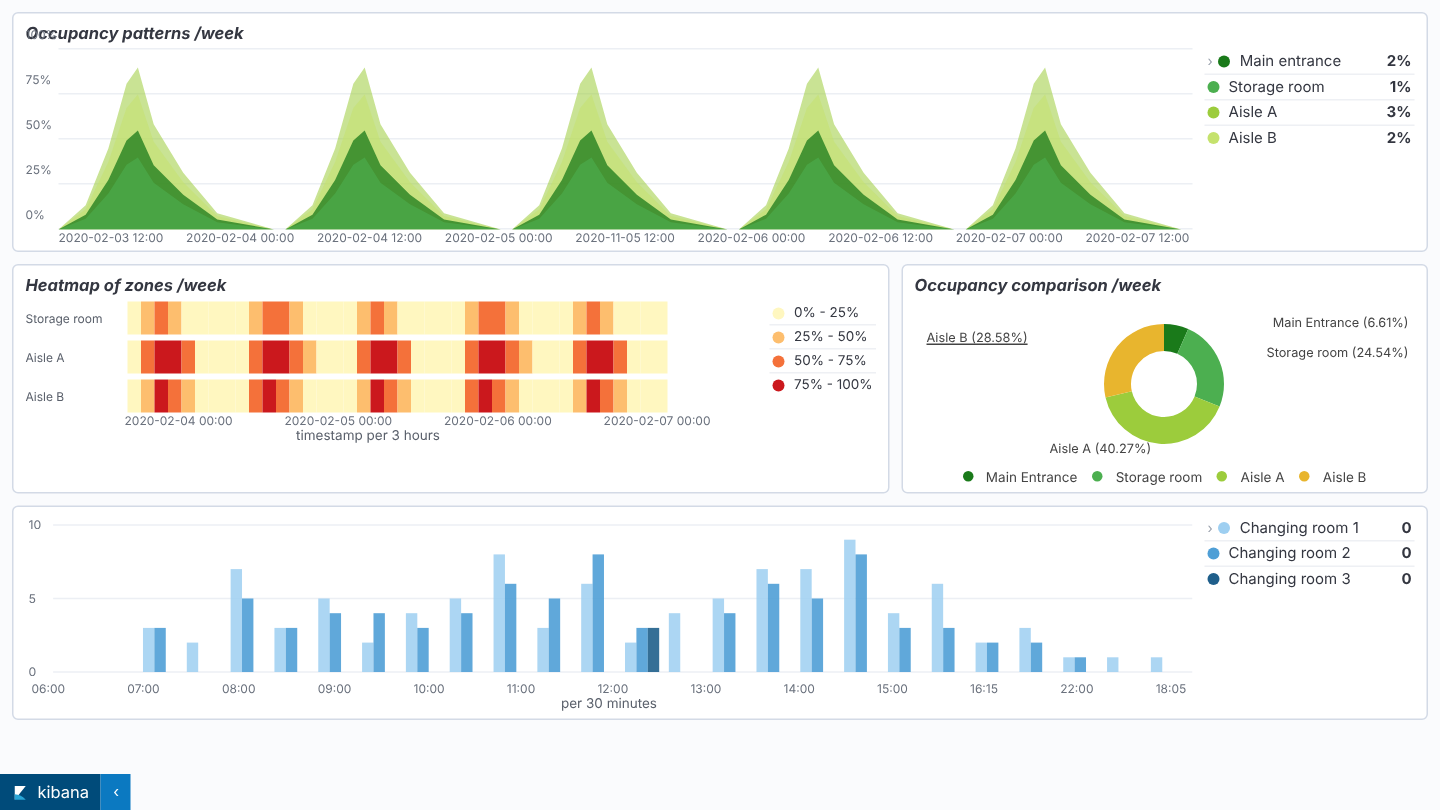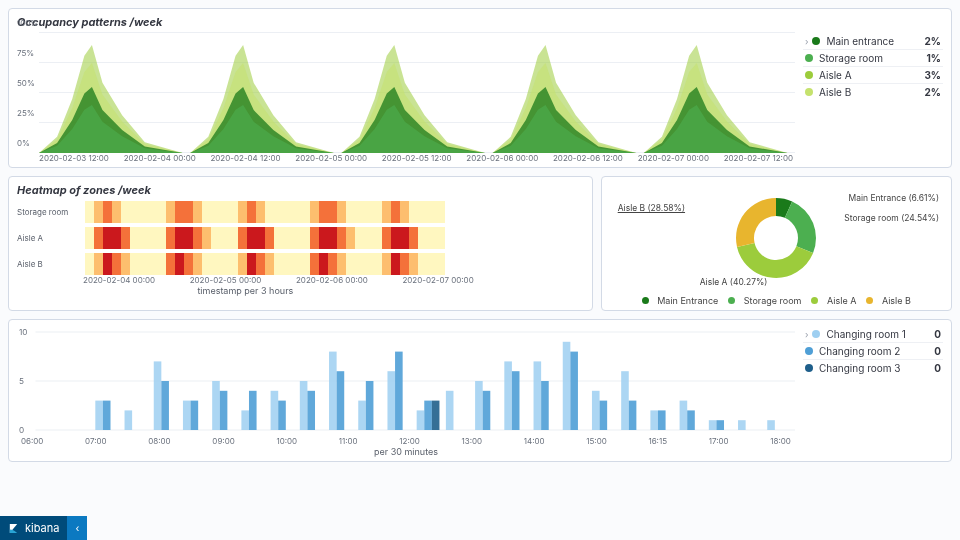--- a/index.html
+++ b/index.html
@@ -89,21 +89,21 @@
           <span>Aisle B</span>
           <span class="lval">2%</span>
         </div>
     </div>
   </div>
   <div class="tickrow" id="op-xticks" style="padding-left:22px;padding-right:150px;">
       <span>2020-02-03 12:00</span>
       <span>2020-02-04 00:00</span>
       <span>2020-02-04 12:00</span>
       <span>2020-02-05 00:00</span>
-      <span>2020-02-05 12:00</span>
+      <span>2020-11-05 12:00</span>
       <span>2020-02-06 00:00</span>
       <span>2020-02-06 12:00</span>
       <span>2020-02-07 00:00</span>
       <span>2020-02-07 12:00</span>
     </div>
 </div>
 
 <div class="row" style="margin-bottom:8px;">
   <div class="panel" style="flex:1.7">
     <div class="ptitle">Heatmap of zones /week</div>
@@ -228,31 +228,50 @@
           <div class="hm-cell" style="background: rgb(255, 247, 192);"></div>
           <div class="hm-cell" style="background: rgb(255, 247, 192);"></div>
           <div class="hm-cell" style="background: rgb(253, 190, 110);"></div>
           <div class="hm-cell" style="background: rgb(203, 24, 29);"></div>
           <div class="hm-cell" style="background: rgb(244, 113, 58);"></div>
           <div class="hm-cell" style="background: rgb(253, 190, 110);"></div>
           <div class="hm-cell" style="background: rgb(255, 247, 192);"></div>
           <div class="hm-cell" style="background: rgb(255, 247, 192);"></div>
           <div class="hm-cell" style="background: rgb(255, 247, 192);"></div>
         </div>
+      <div class="hm-leg" style="margin-left:auto">
+        <div class="lrow">
+            <span class="sw" style="background:#fff7c0;"></span>
+            <span>0% - 25%</span>
+          </div>
+        <div class="lrow">
+            <span class="sw" style="background:#fdbe6e;"></span>
+            <span>25% - 50%</span>
+          </div>
+        <div class="lrow">
+            <span class="sw" style="background:#f4713a;"></span>
+            <span>50% - 75%</span>
+          </div>
+        <div class="lrow">
+            <span class="sw" style="background:#cb181d;"></span>
+            <span>75% - 100%</span>
+          </div>
+      </div>
     </div>
     <div class="tickrow" id="hm-xticks" style="padding-left:66px;padding-right:110px;">
         <span>2020-02-04 00:00</span>
         <span>2020-02-05 00:00</span>
         <span>2020-02-06 00:00</span>
         <span>2020-02-07 00:00</span>
       </div>
     <div class="axis-label" style="padding-right:110px;">timestamp per 3 hours</div>
   </div>
 
   <div class="panel" style="flex:1">
+    <div class="ptitle">Occupancy comparison /week</div>
     <div class="donutwrap">
       <svg id="donut" width="100" height="100" viewBox="-50 -50 100 100">
           <path d="M2.4492935982947065e-15 -40 A40 40 0 0 1 16.139256765364756 -36.59951353586039 L8.876591220950615 -20.129732444723214 A22 22 0 0 0 1.3471114790620886e-15 -22 Z" fill="#1a7a1a"></path>
           <path d="M16.139256765364756 -36.59951353586039 A40 40 0 0 1 37.05063004076266 15.074840416486506 L20.377846522419464 8.291162229067577 A22 22 0 0 0 8.876591220950615 -20.129732444723214 Z" fill="#4caf50"></path>
           <path d="M37.05063004076266 15.074840416486506 A40 40 0 0 1 -38.99231720827732 8.921838304356353 L-21.445774464552528 4.9070110673959935 A22 22 0 0 0 20.377846522419464 8.291162229067577 Z" fill="#9ccc3c"></path>
           <path d="M-38.99231720827732 8.921838304356353 A40 40 0 0 1 -7.347880794884118e-15 -40 L-4.0413344371862654e-15 -22 A22 22 0 0 0 -21.445774464552528 4.9070110673959935 Z" fill="#e8b52e"></path>
         </svg>
       <span class="dlab" style="top:10px; right:4px;">Main Entrance (6.61%)</span>
       <span class="dlab" style="top:30px; right:4px;">Storage room (24.54%)</span>
       <span class="dlab" style="bottom:6px; left:90px;">Aisle A (40.27%)</span>
@@ -328,22 +347,22 @@
           <span>07:00</span>
           <span>08:00</span>
           <span>09:00</span>
           <span>10:00</span>
           <span>11:00</span>
           <span>12:00</span>
           <span>13:00</span>
           <span>14:00</span>
           <span>15:00</span>
           <span>16:15</span>
-          <span>17:00</span>
-          <span>18:00</span>
+          <span>22:00</span>
+          <span>18:05</span>
         </div>
       <div class="axis-label">per 30 minutes</div>
     </div>
     <div class="legend">
       <div class="lrow">
           <span class="chev">›</span>
           <span class="sw" style="background:#9ecff1;"></span>
           <span>Changing room 1</span>
           <span class="lval">0</span>
         </div>

